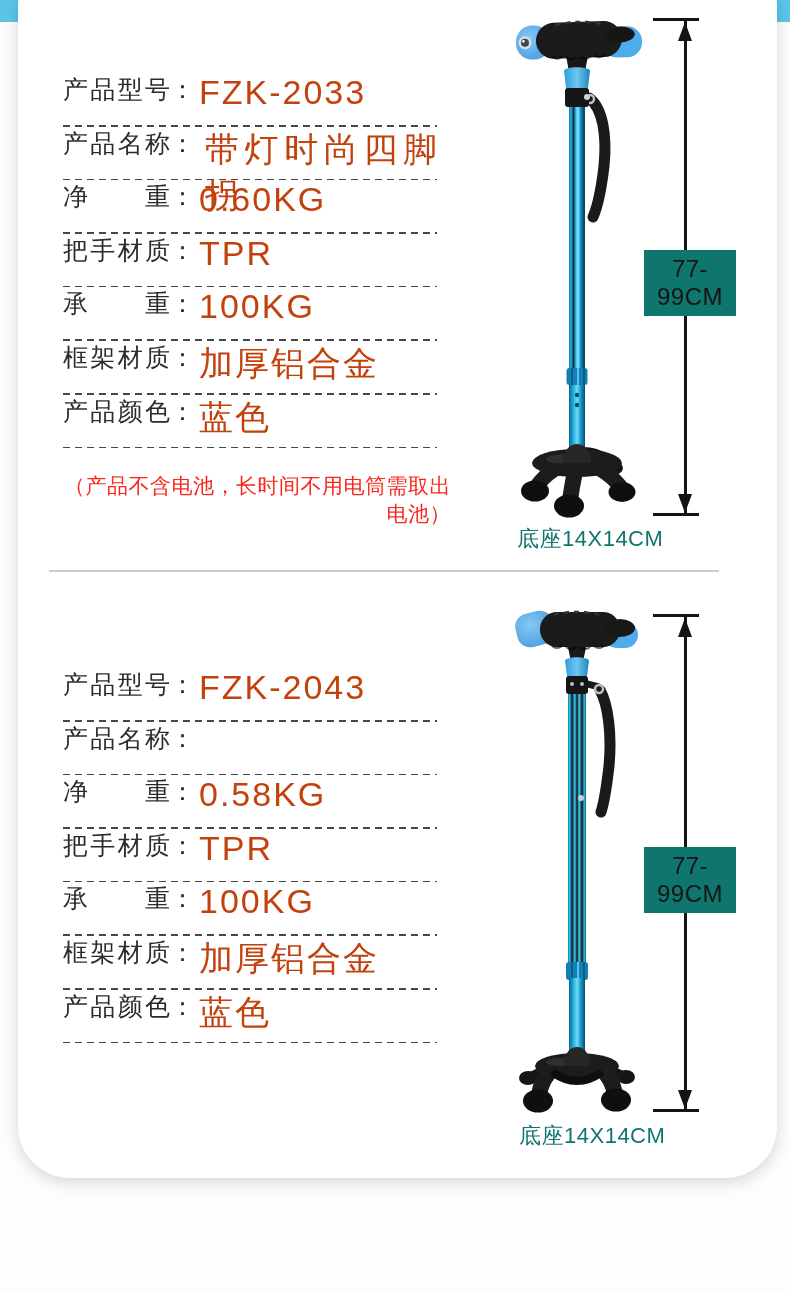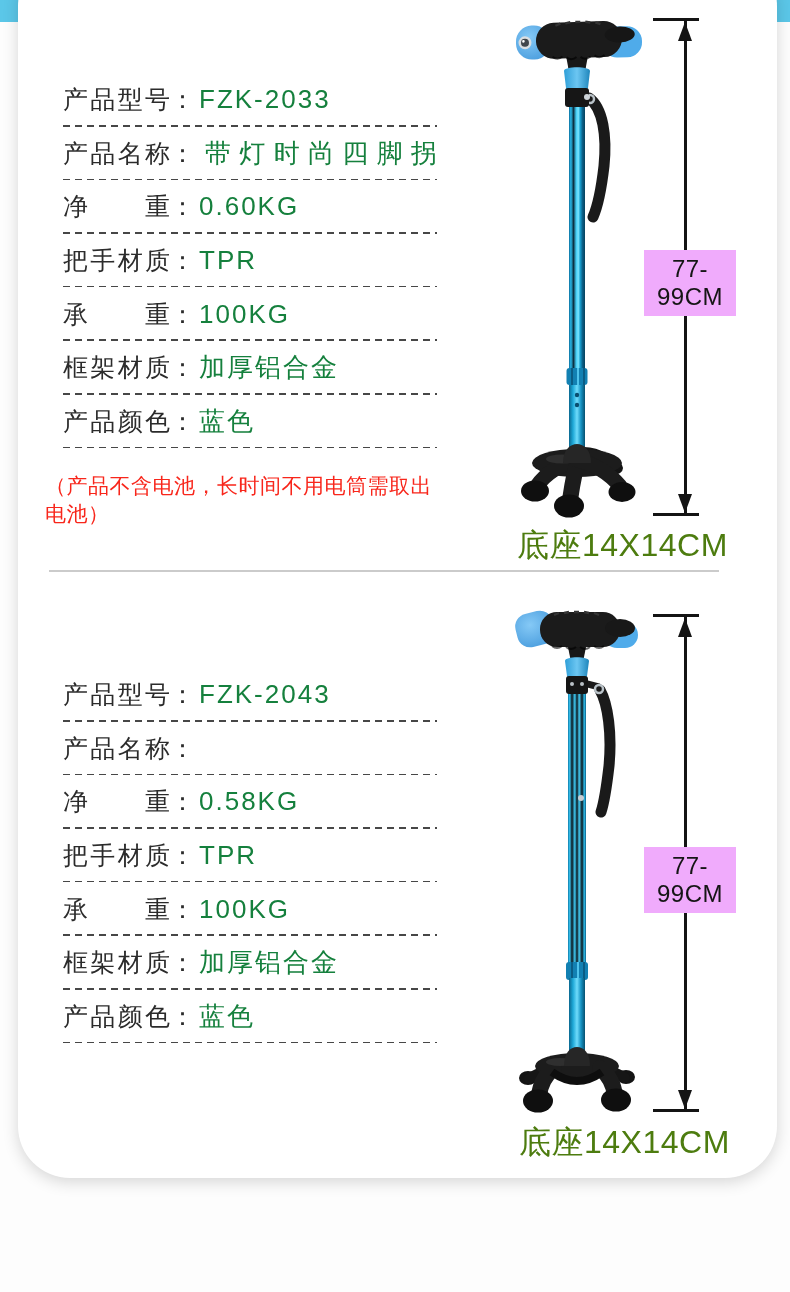--- a/index.html
+++ b/index.html
@@ -13,49 +13,49 @@
   .card {
     position:absolute; left:18px; top:-46px; width:759px; height:1224px;
     background:#ffffff; border-radius:52px; z-index:2;
     box-shadow:0 4px 16px rgba(0,0,0,0.16);
   }
 
   
   .spec { position:absolute; left:63px; width:374px; z-index:5; }
   .spec-1 { top:73px; }
   .spec-2 { top:668px; }
-  .row { position:relative; height:53.6px; display:flex; align-items:center; }
+  .row { position:relative; height:53.6px; display:flex; align-items:flex-start; }
   .row::after {
     content:""; position:absolute; left:0; right:0; bottom:0; height:1.6px;
     background-image:repeating-linear-gradient(90deg,#474747 0 7px,transparent 7px 12px);
   }
   .lbl { width:107px; font-size:25px; color:#2b2b2b; text-align:justify; text-align-last:justify; }
   .colon { font-size:25px; color:#2b2b2b; }
-  .val { font-size:26px; color:#15803d; margin-left:4px; letter-spacing:2px; white-space:nowrap; }
+  .val { font-size:34px; color:#c2410c; margin-left:4px; letter-spacing:2px; white-space:nowrap; }
   .row.justify-val .val { flex:1; text-align:justify; text-align-last:justify; letter-spacing:0; white-space:normal;margin-left:10px; }
 
   .battery-note {
     position:absolute; left:45px; top:472px; width:406px; z-index:5;
-    text-align:left; font-size:21px; color:#f8261b; letter-spacing:0.5px;
+    text-align:right; font-size:21px; color:#f8261b; letter-spacing:0.5px;
   }
 
   
   .dim-cap { position:absolute; left:653px; width:46px; height:3px; background:#141414; z-index:3; }
   .dim-line { position:absolute; left:684px; width:3px; background:#141414; z-index:3; }
   .dim-arrow-up { position:absolute; left:678px; width:0; height:0; z-index:3;
     border-left:7px solid transparent; border-right:7px solid transparent; border-bottom:19px solid #141414; }
   .dim-arrow-down { position:absolute; left:678px; width:0; height:0; z-index:3;
     border-left:7px solid transparent; border-right:7px solid transparent; border-top:19px solid #141414; }
   .dim-label {
     position:absolute; left:644px; width:92px; z-index:4;
-    background:#f0abfc; text-align:center; font-size:24px; color:#151515;
+    background:#0f766e; text-align:center; font-size:24px; color:#151515;
     padding:5px 0; letter-spacing:0.5px;
   }
 
-  .base-label { position:absolute; font-size:32px; color:#4d7c0f; letter-spacing:0.5px; z-index:5; }
+  .base-label { position:absolute; font-size:22px; color:#0f766e; letter-spacing:0.5px; z-index:5; }
   .base-label-1 { left:517px; top:524px; }
   .base-label-2 { left:519px; top:1121px; }
 
   .divider { position:absolute; left:49px; top:570px; width:670px; height:2px; background:#cbcbcb; z-index:4; }
 
   .cane { position:absolute; z-index:3; }
   .cane-1 { left:492px; top:14px; }
   .cane-2 { left:492px; top:604px; }
 </style>
 </head>

